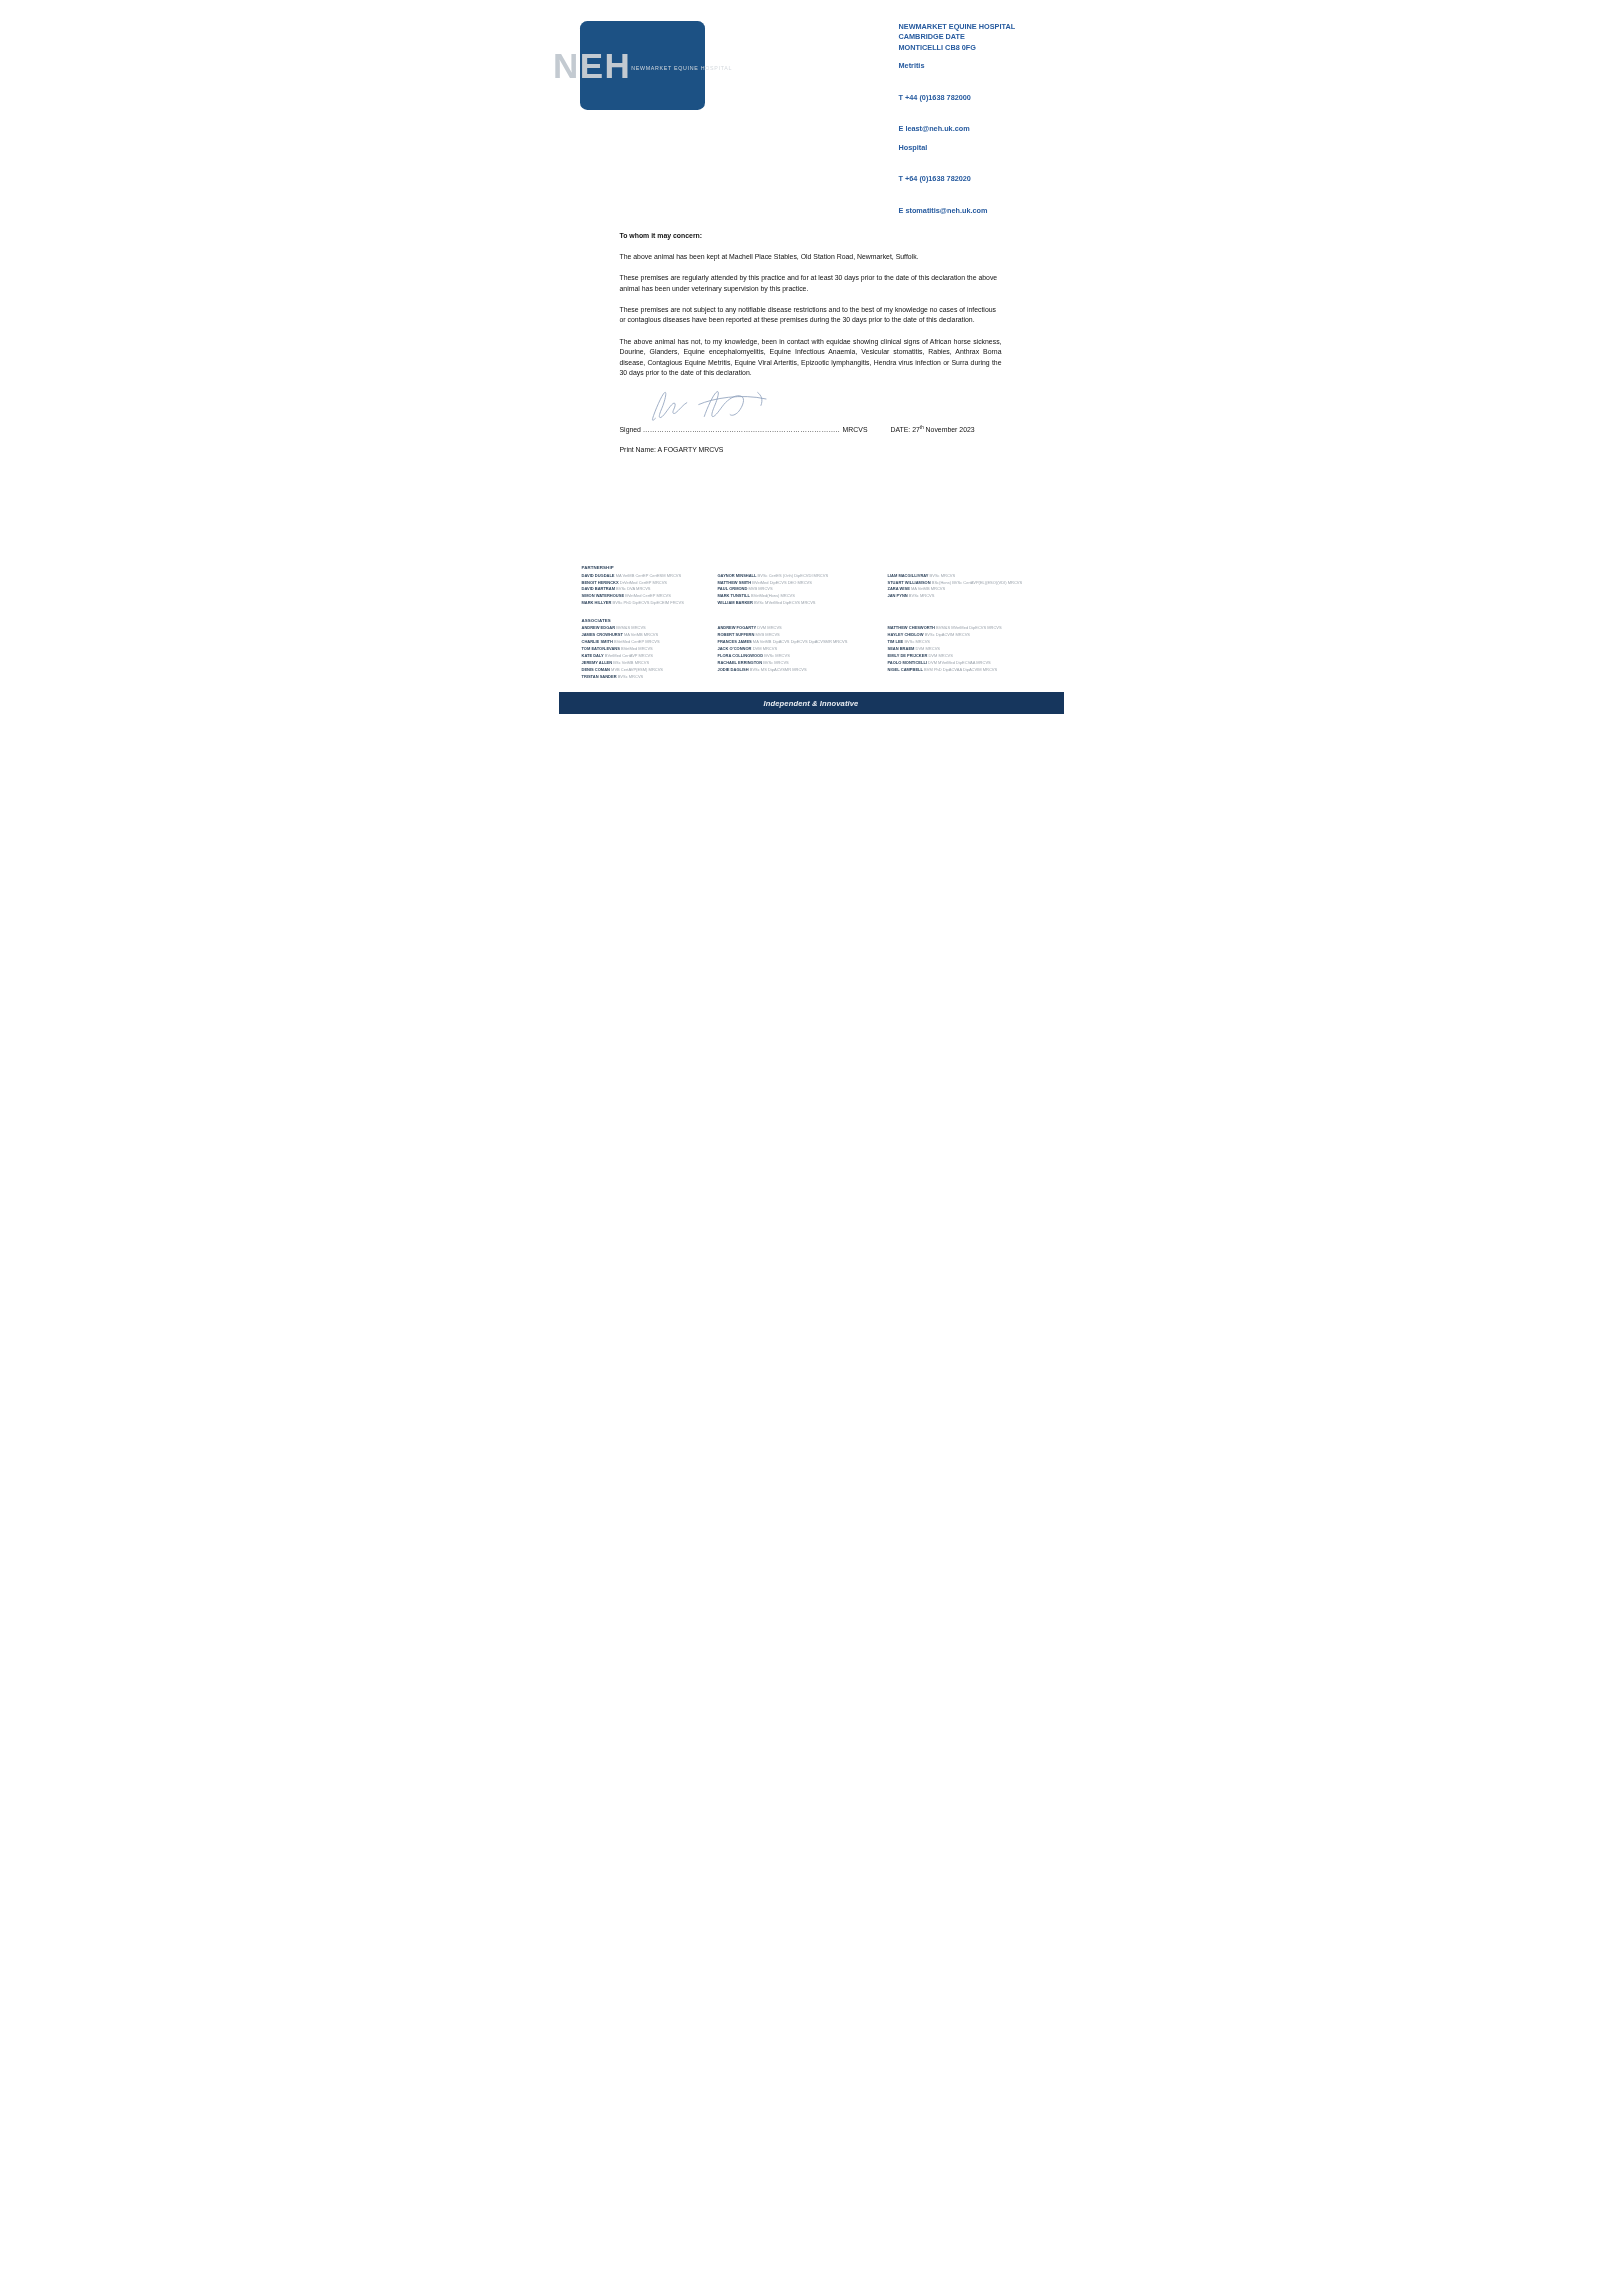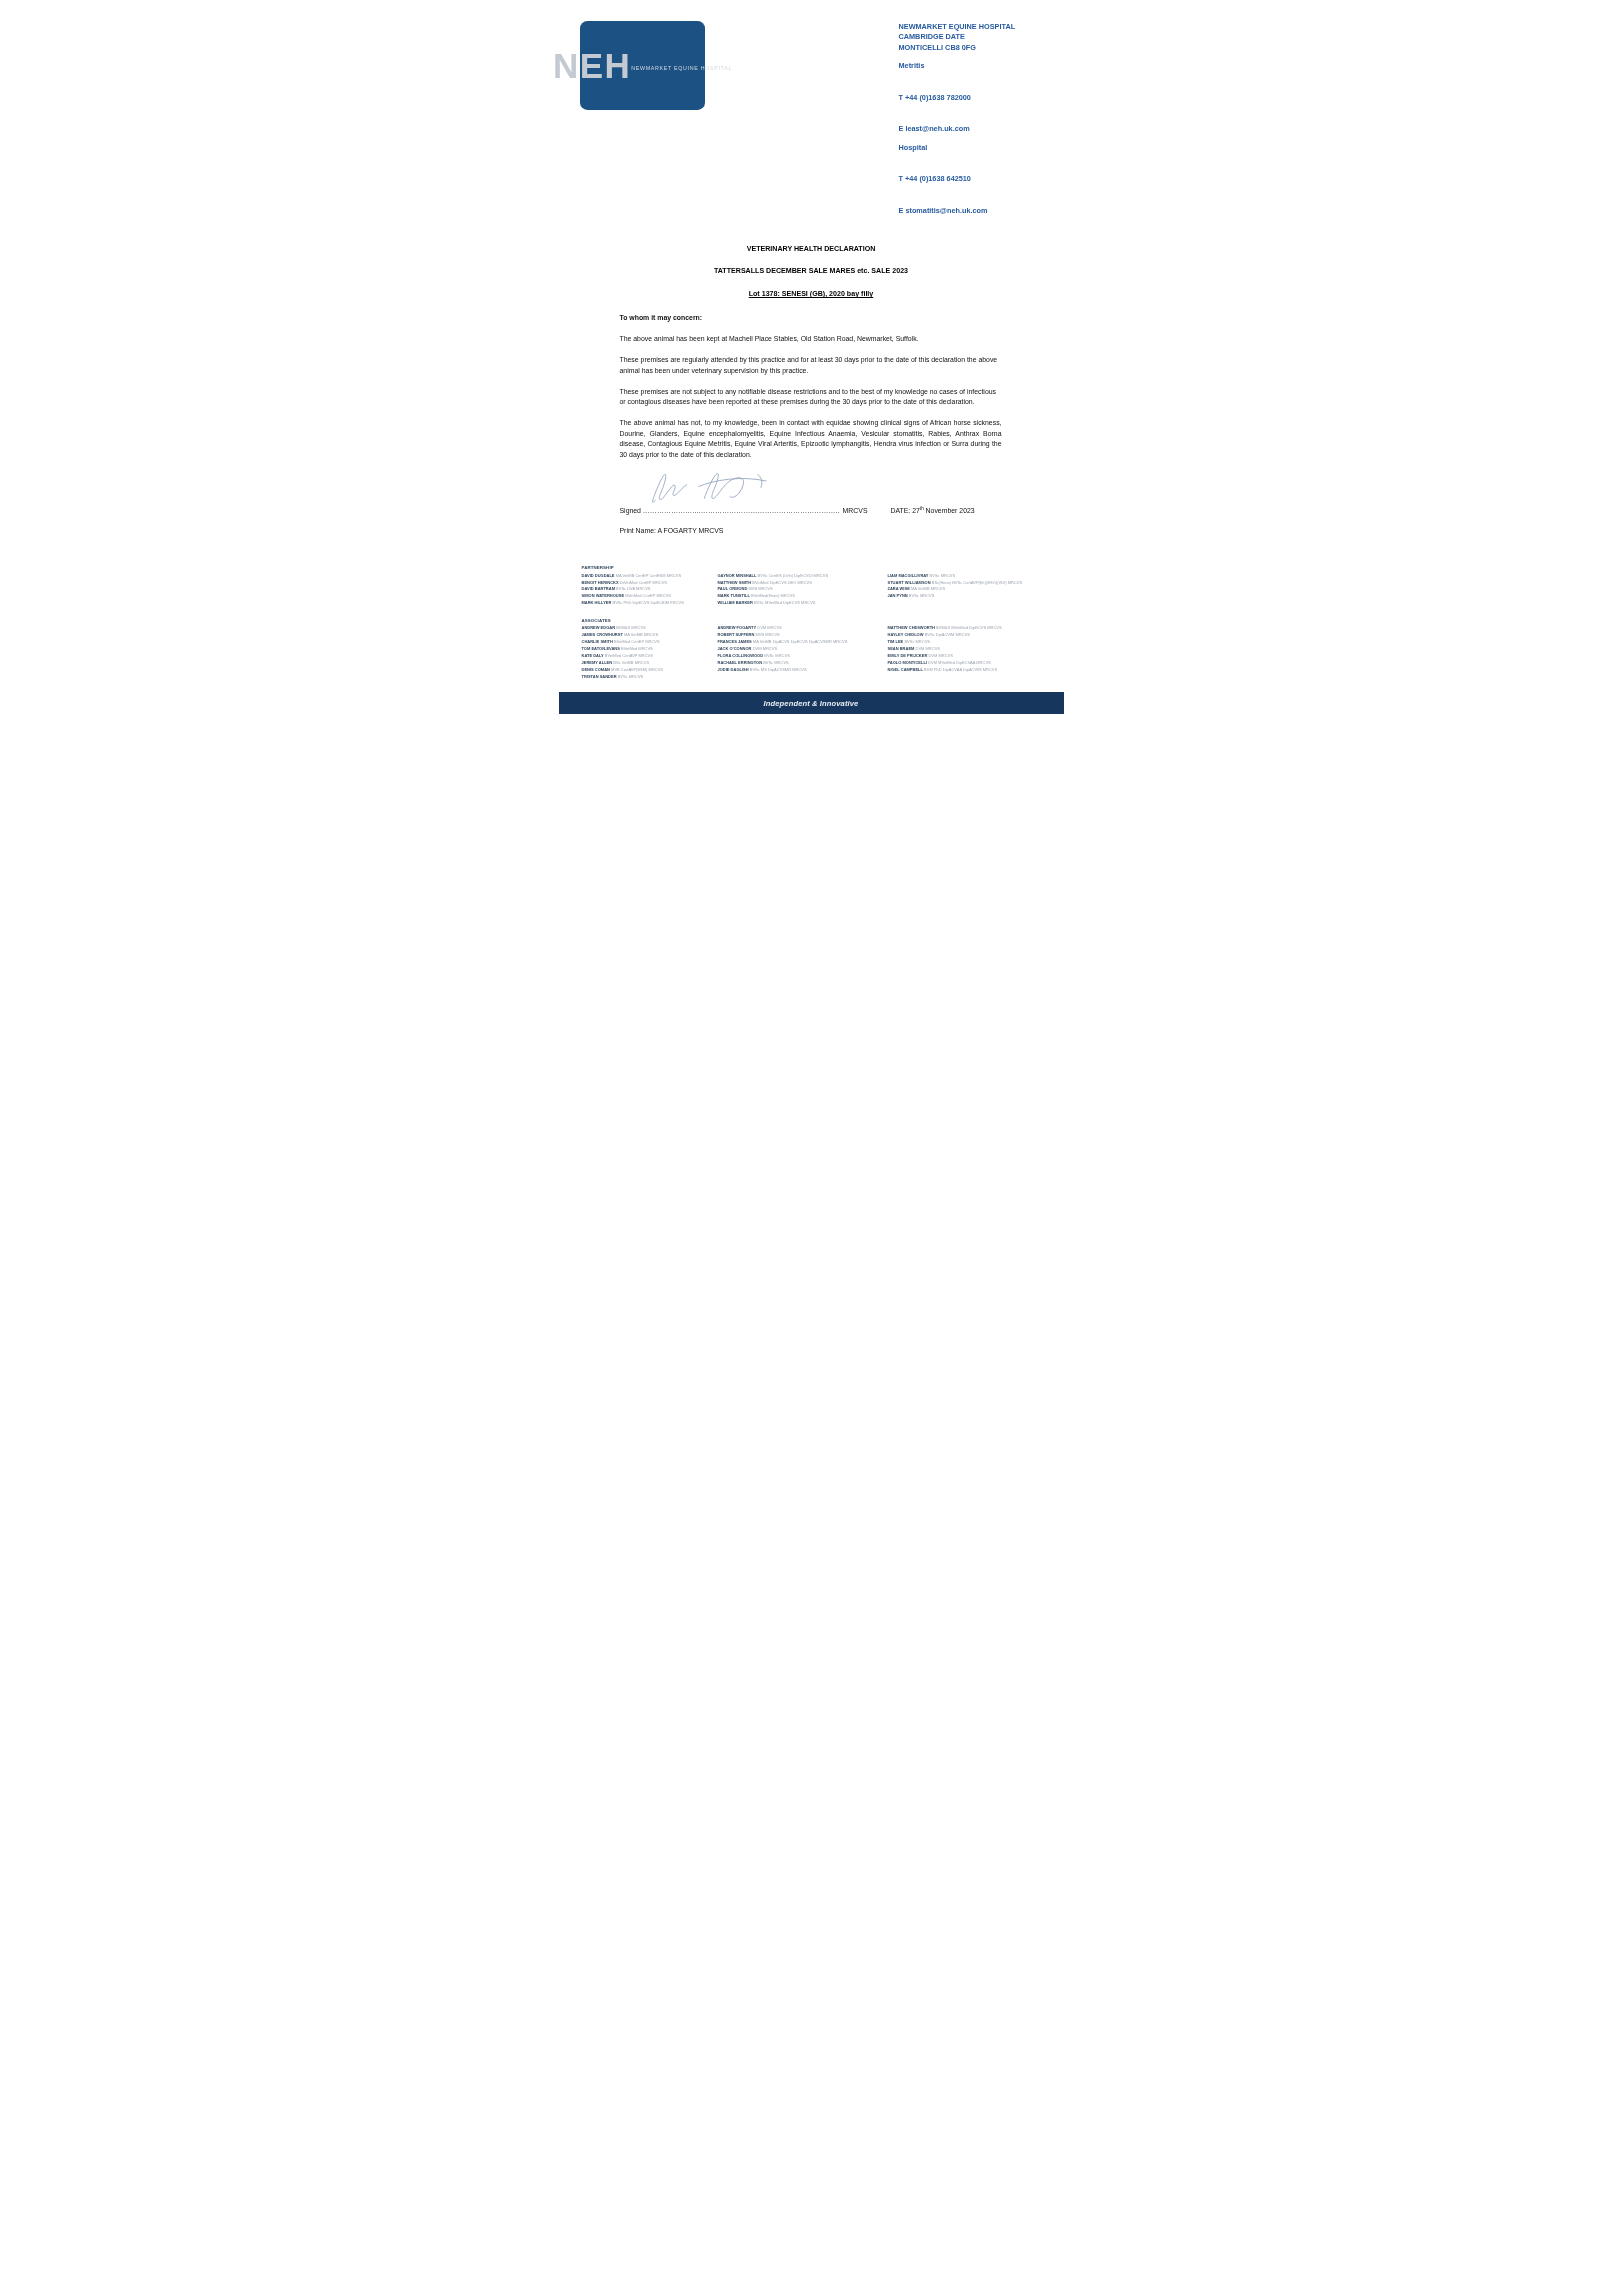--- a/index.html
+++ b/index.html
@@ -66,31 +66,26 @@
       <div class="contact-line">NEWMARKET EQUINE HOSPITAL</div>
       <div class="contact-line">CAMBRIDGE DATE</div>
       <div class="contact-line">MONTICELLI CB8 0FG</div>
       <div class="contact-group">
         <div class="contact-line">Metritis</div>
         <div class="contact-line plain">T +44 (0)1638 782000</div>
         <div class="contact-line plain">E least@neh.uk.com</div>
       </div>
       <div class="contact-group">
         <div class="contact-line">Hospital</div>
-        <div class="contact-line plain">T +44 (0)1638 642510</div>
+        <div class="contact-line plain">T +64 (0)1638 782020</div>
         <div class="contact-line plain">E stomatitis@neh.uk.com</div>
       </div>
     </div>
   </div>
 
-  <div class="titles">
-    <div class="title title-main">VETERINARY HEALTH DECLARATION</div>
-    <div class="title title-sale">TATTERSALLS DECEMBER SALE MARES etc. SALE 2023</div>
-    <div class="title title-lot">Lot 1378: SENESI (GB), 2020 bay filly</div>
-  </div>
 
   <div class="letter-body">
     <div class="salutation">To whom it may concern:</div>
     <p class="para">The above animal has been kept at Machell Place Stables, Old Station Road, Newmarket, Suffolk.</p>
     <p class="para">These premises are regularly attended by this practice and for at least 30 days prior to the date of this declaration the above animal has been under veterinary supervision by this practice.</p>
     <p class="para">These premises are not subject to any notifiable disease restrictions and to the best of my knowledge no cases of infectious or contagious diseases have been reported at these premises during the 30 days prior to the date of this declaration.</p>
     <p class="para justify">The above animal has not, to my knowledge, been in contact with equidae showing clinical signs of African horse sickness, Dourine, Glanders, Equine encephalomyelitis, Equine Infectious Anaemia, Vesicular stomatitis, Rabies, Anthrax Borna disease, Contagious Equine Metritis, Equine Viral Arteritis, Epizootic lymphangitis, Hendra virus infection or Surra during the 30 days prior to the date of this declaration.</p>
   </div>
 
   <div class="sig-area">

